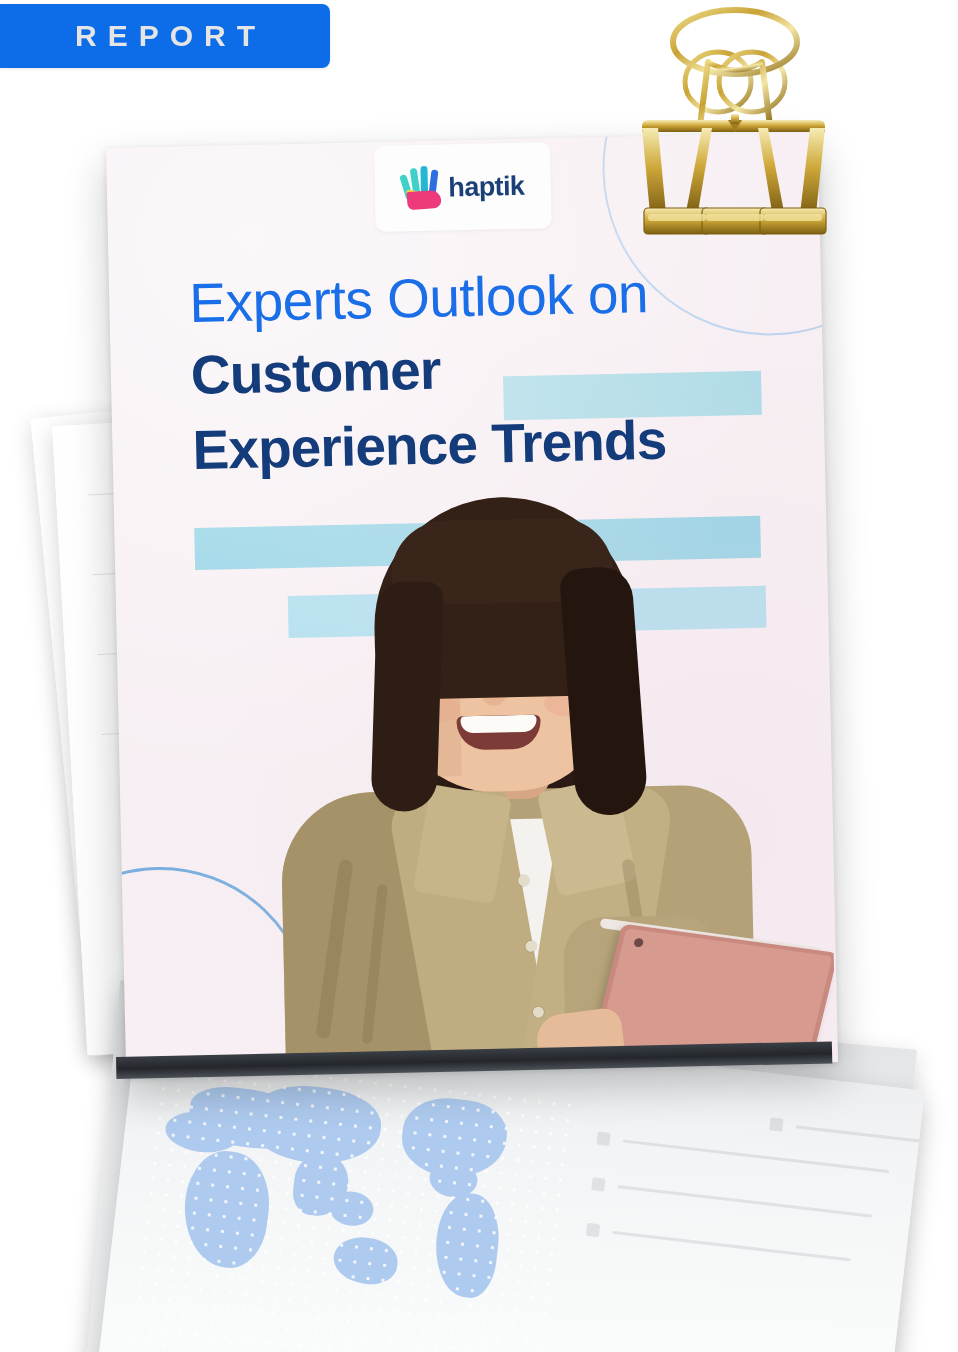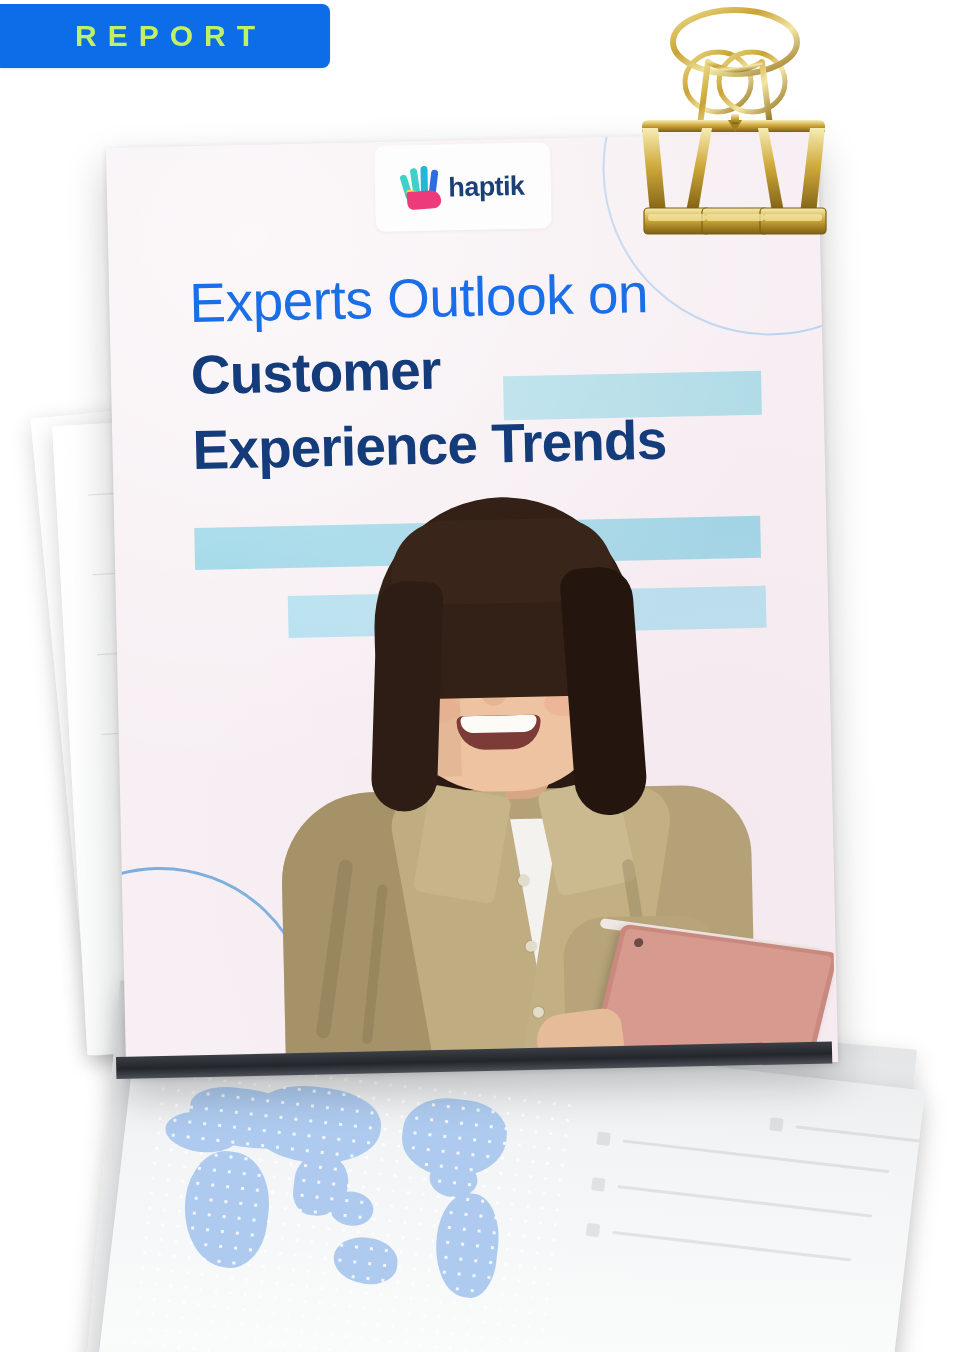--- a/index.html
+++ b/index.html
@@ -10,21 +10,21 @@
 
   
   #report-badge{
     position:absolute;left:0;top:4px;width:330px;height:64px;
     background:#0d6ce8;border-radius:0 8px 8px 0;
     display:flex;align-items:center;justify-content:center;
     box-shadow:0 1px 3px rgba(0,0,0,.10);
     z-index:60;
   }
   #report-badge span{
-    color:#bef264;font-size:30px;font-weight:700;letter-spacing:11px;
+    color:#e5e5e5;font-size:30px;font-weight:700;letter-spacing:11px;
     padding-left:11px;line-height:1;
   }
 
   
   .sheet{position:absolute;background:#f2f3f3;box-shadow:0 6px 22px rgba(0,0,0,.17);}
 
   
   #sheet-left-a{
     left:30px;top:408px;width:230px;height:640px;
     background:linear-gradient(100deg,#ffffff 0%,#f4f5f6 60%,#e9eaec 100%);

